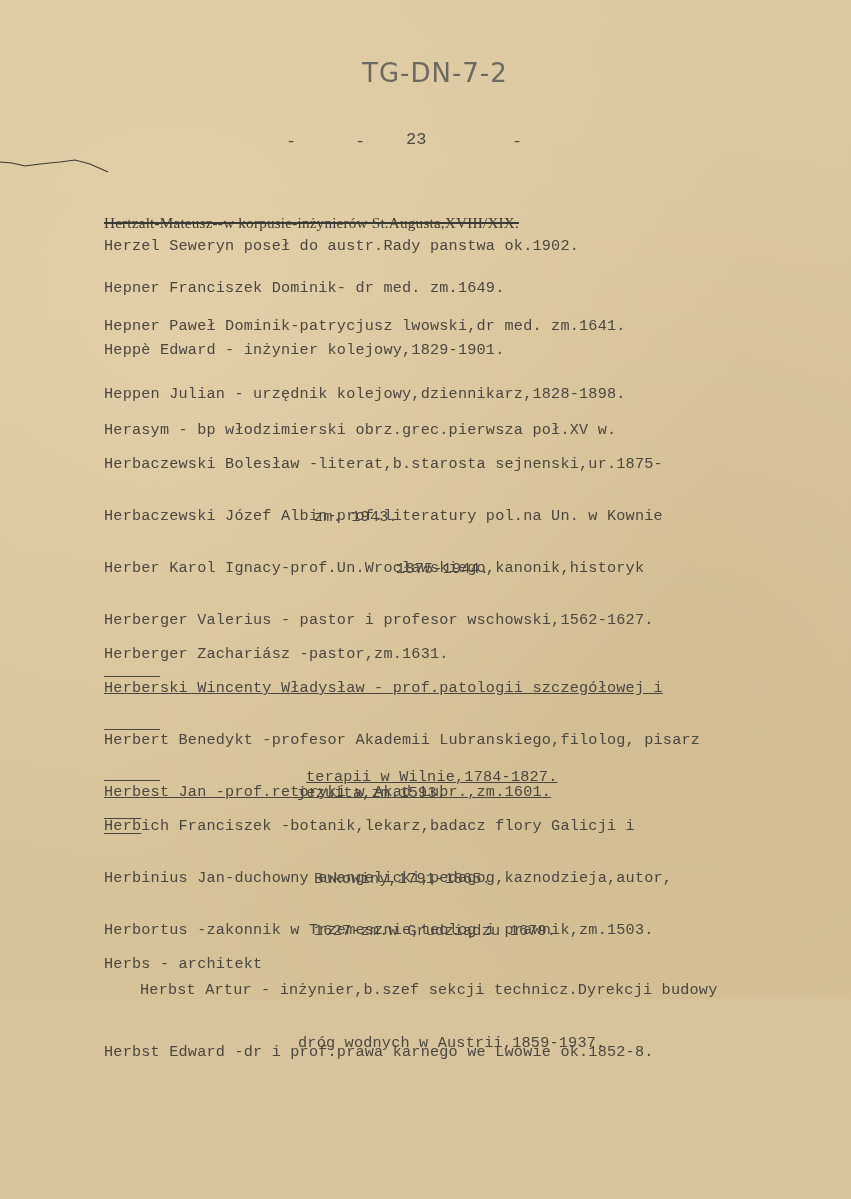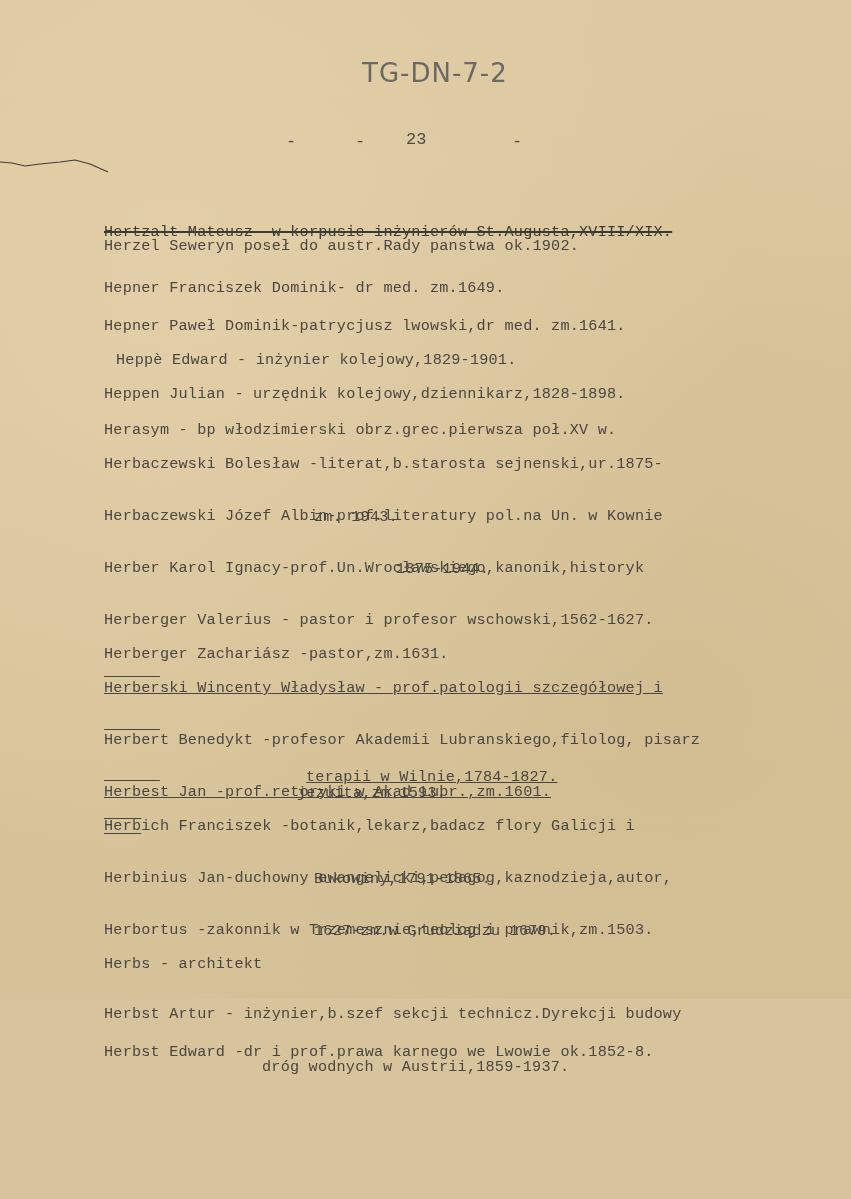--- a/index.html
+++ b/index.html
@@ -99,37 +99,37 @@
     <span class="num">23</span>
     <span class="dash" style="left:512px;">-</span>
   </div>
 
   <svg class="handline" width="120" height="40">
     <path d="M0 12 L12 13 L25 16 L40 14 L60 12 L75 10 L90 14 L108 22" stroke="#3d3a34" stroke-width="1.2" fill="none"></path>
   </svg>
 
   <div class="entries">
 
-    <div class="entry" style="top:18px;">
+    <div class="entry" style="top:8px;font-family:Liberation Serif, serif;">
       <span class="line struck">Hertzalt-Mateusz--w korpusie-inżynierów St.Augusta,XVIII/XIX.</span>
     </div>
 
     <div class="entry" style="top:32px;">
       <span class="line">Herzel Seweryn poseł do austr.Rady panstwa ok.1902.</span>
     </div>
 
     <div class="entry" style="top:74px;">
       <span class="line">Hepner Franciszek Dominik- dr med. zm.1649.</span>
     </div>
 
     <div class="entry" style="top:112px;">
       <span class="line">Hepner Paweł Dominik-patrycjusz lwowski,dr med. zm.1641.</span>
     </div>
 
-    <div class="entry" style="top:146px;margin-left:12px;">
+    <div class="entry" style="top:136px;">
       <span class="line">Heppè Edward - inżynier kolejowy,1829-1901.</span>
     </div>
 
     <div class="entry" style="top:180px;">
       <span class="line">Heppen Julian - urzędnik kolejowy,dziennikarz,1828-1898.</span>
     </div>
 
     <div class="entry" style="top:216px;">
       <span class="line">Herasym - bp włodzimierski obrz.grec.pierwsza poł.XV w.</span>
     </div>
@@ -181,21 +181,21 @@
     </div>
 
     <div class="entry" style="top:716px;">
       <span class="line">Herbortus -zakonnik w Trzemesznie,teolog i prawnik,zm.1503.</span>
     </div>
 
     <div class="entry" style="top:750px;">
       <span class="line">Herbs - architekt</span>
     </div>
 
-    <div class="entry" style="top:800px;">
+    <div class="entry" style="top:776px;margin-left:36px;">
       <span class="line">Herbst Artur - inżynier,b.szef sekcji technicz.Dyrekcji budowy</span>
       <span class="cont" style="padding-left:158px;">dróg wodnych w Austrii,1859-1937.</span>
     </div>
 
     <div class="entry" style="top:838px;">
       <span class="line">Herbst Edward -dr i prof.prawa karnego we Lwowie ok.1852-8.</span>
     </div>
 
   </div>
 </div>

